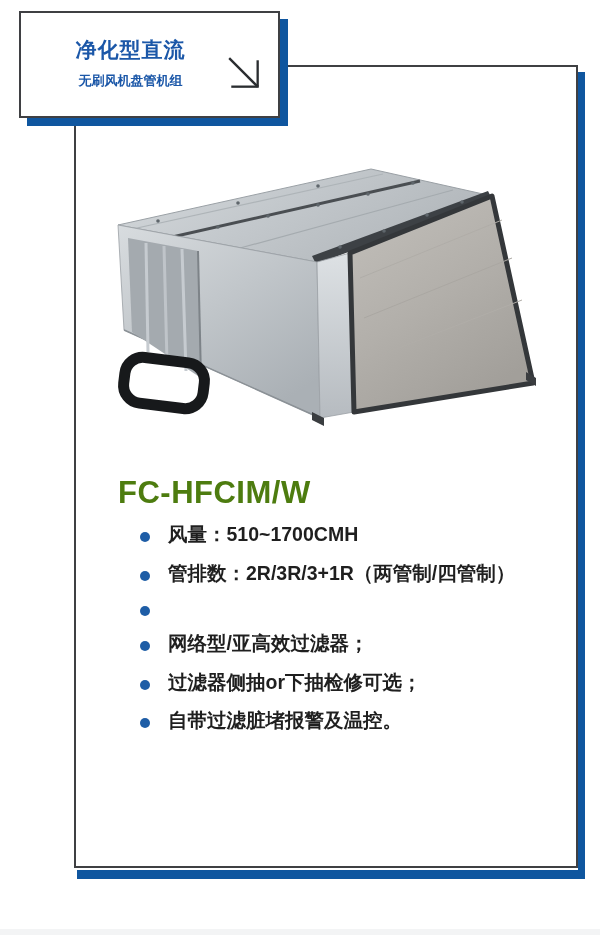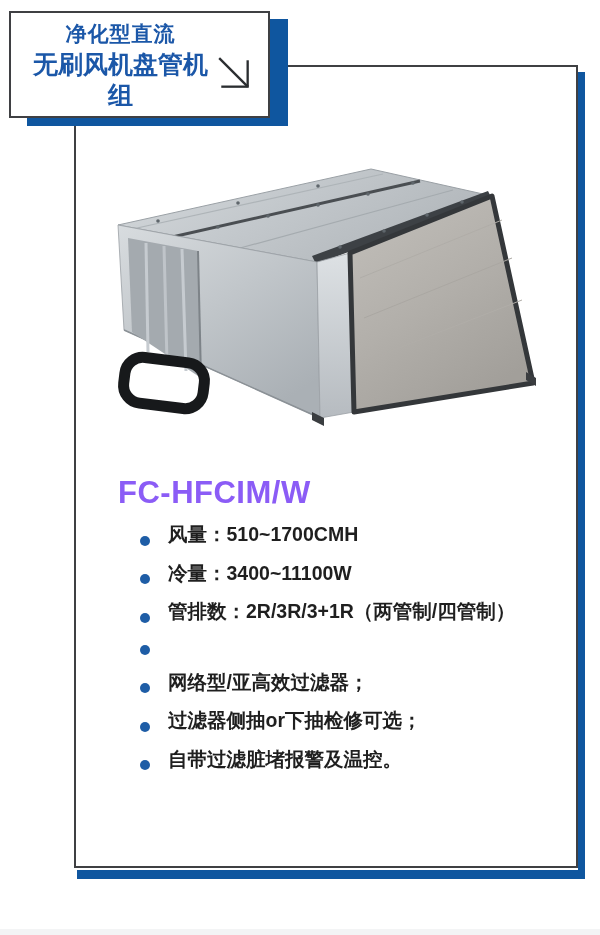--- a/index.html
+++ b/index.html
@@ -41,38 +41,38 @@
   
   .badge-shadow {
     position: absolute;
     left: 27px; top: 19px;
     width: 261px; height: 107px;
     background: #0f569f;
     z-index: 2;
   }
   .badge-card {
     position: absolute;
-    left: 9px; top: 11px;
+    left: 19px; top: 11px;
     width: 261px; height: 107px;
     background: #ffffff;
     border: 2px solid #3f4043;
     z-index: 3;
     display: flex;
     align-items: center;
   }
   .badge-text {
     flex: 1;
     padding-left: 14px;
     text-align: center;
     color: #1b57a8;
     font-weight: 700;
     line-height: 31px;
   }
   .badge-line1 { font-size: 21px; letter-spacing: 1px; }
-  .badge-line2 { font-size: 25px; }
+  .badge-line2 { font-size: 13px; }
   .badge-arrow {
     width: 38px; height: 38px;
     margin: 18px 14px 0 0;
     flex: 0 0 auto;
   }
 
   
   .product-art {
     position: absolute;
     left: 98px; top: 150px;
@@ -80,35 +80,35 @@
     z-index: 4;
   }
 
   
   .model-title {
     position: absolute;
     left: 118px; top: 475px;
     font-size: 31px;
     font-weight: 800;
     letter-spacing: 0.5px;
-    color: #8b5cf6;
+    color: #4d7c0f;
     z-index: 4;
   }
 
   
   .features {
     position: absolute;
     left: 140px; top: 523px;
     width: 430px;
     list-style: none;
     z-index: 4;
   }
   .features li {
     display: flex;
-    align-items: flex-end;
+    align-items: center;
     margin-bottom: 16px;
     font-size: 19.5px;
     font-weight: 700;
     color: #1f1f1f;
     line-height: 22.5px;
   }
   .dot {
     flex: 0 0 auto;
     width: 10px; height: 10px;
     margin: 6px 18px 0 0;
@@ -216,24 +216,20 @@
 
   <div class="model-title">FC-HFCIM/W</div>
 
   <ul class="features">
     <li>
         <span class="dot"></span>
         <span>风量：510~1700CMH</span>
       </li>
     <li>
         <span class="dot"></span>
-        <span>冷量：3400~11100W</span>
-      </li>
-    <li>
-        <span class="dot"></span>
         <span>管排数：2R/3R/3+1R（两管制/四管制）</span>
       </li>
     <li>
         <span class="dot"></span>
       </li>
     <li>
         <span class="dot"></span>
         <span>网络型/亚高效过滤器；</span>
       </li>
     <li>

